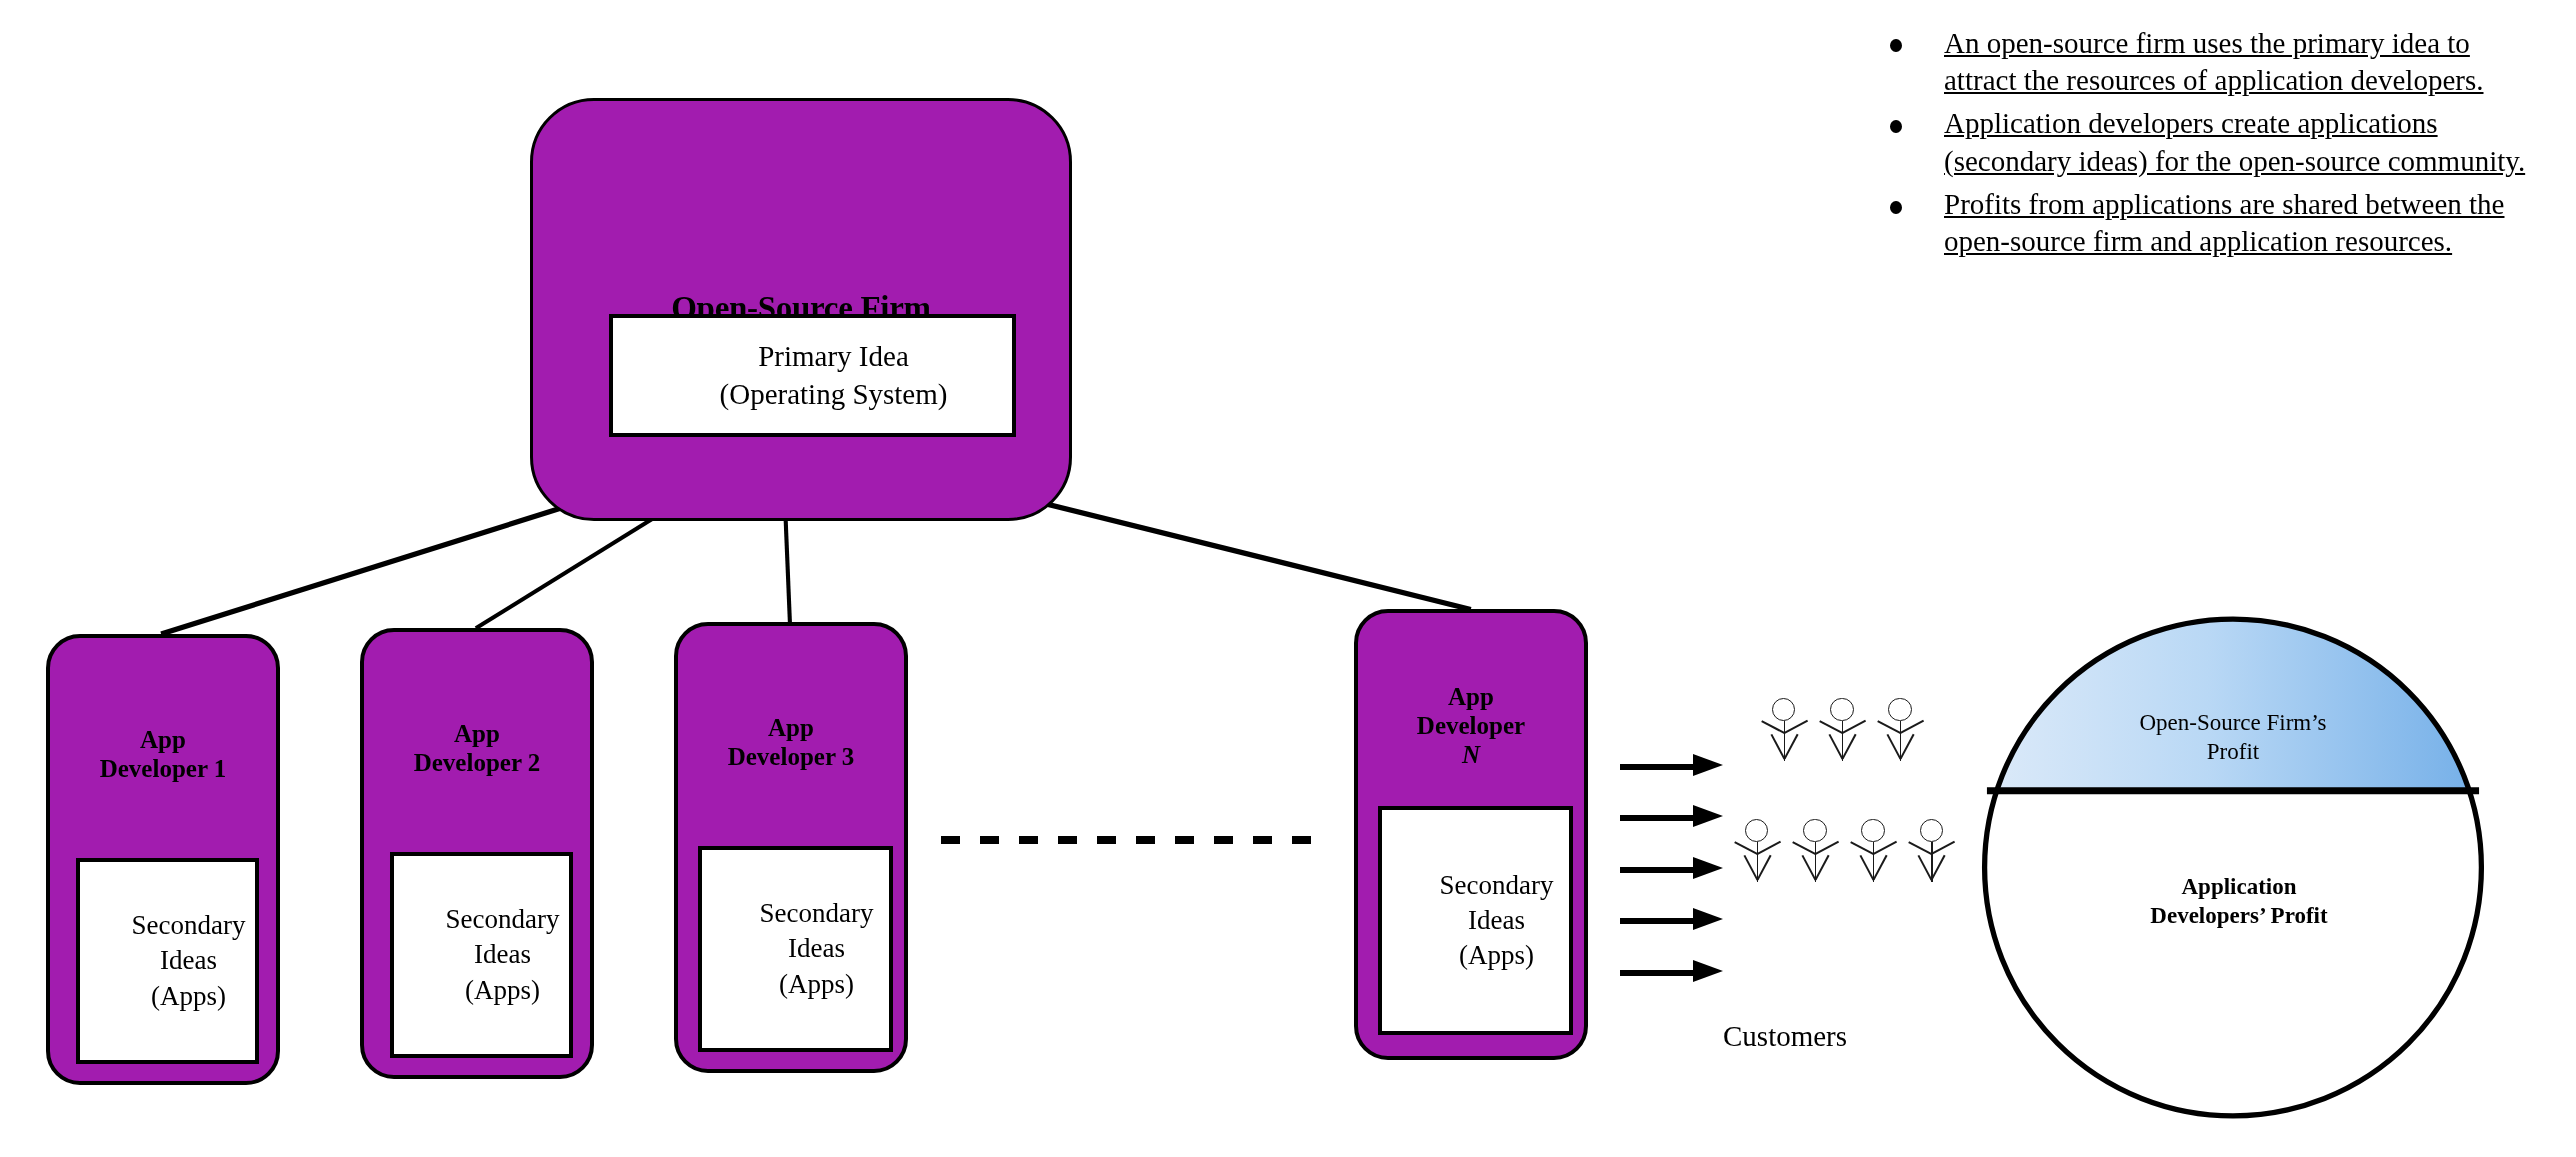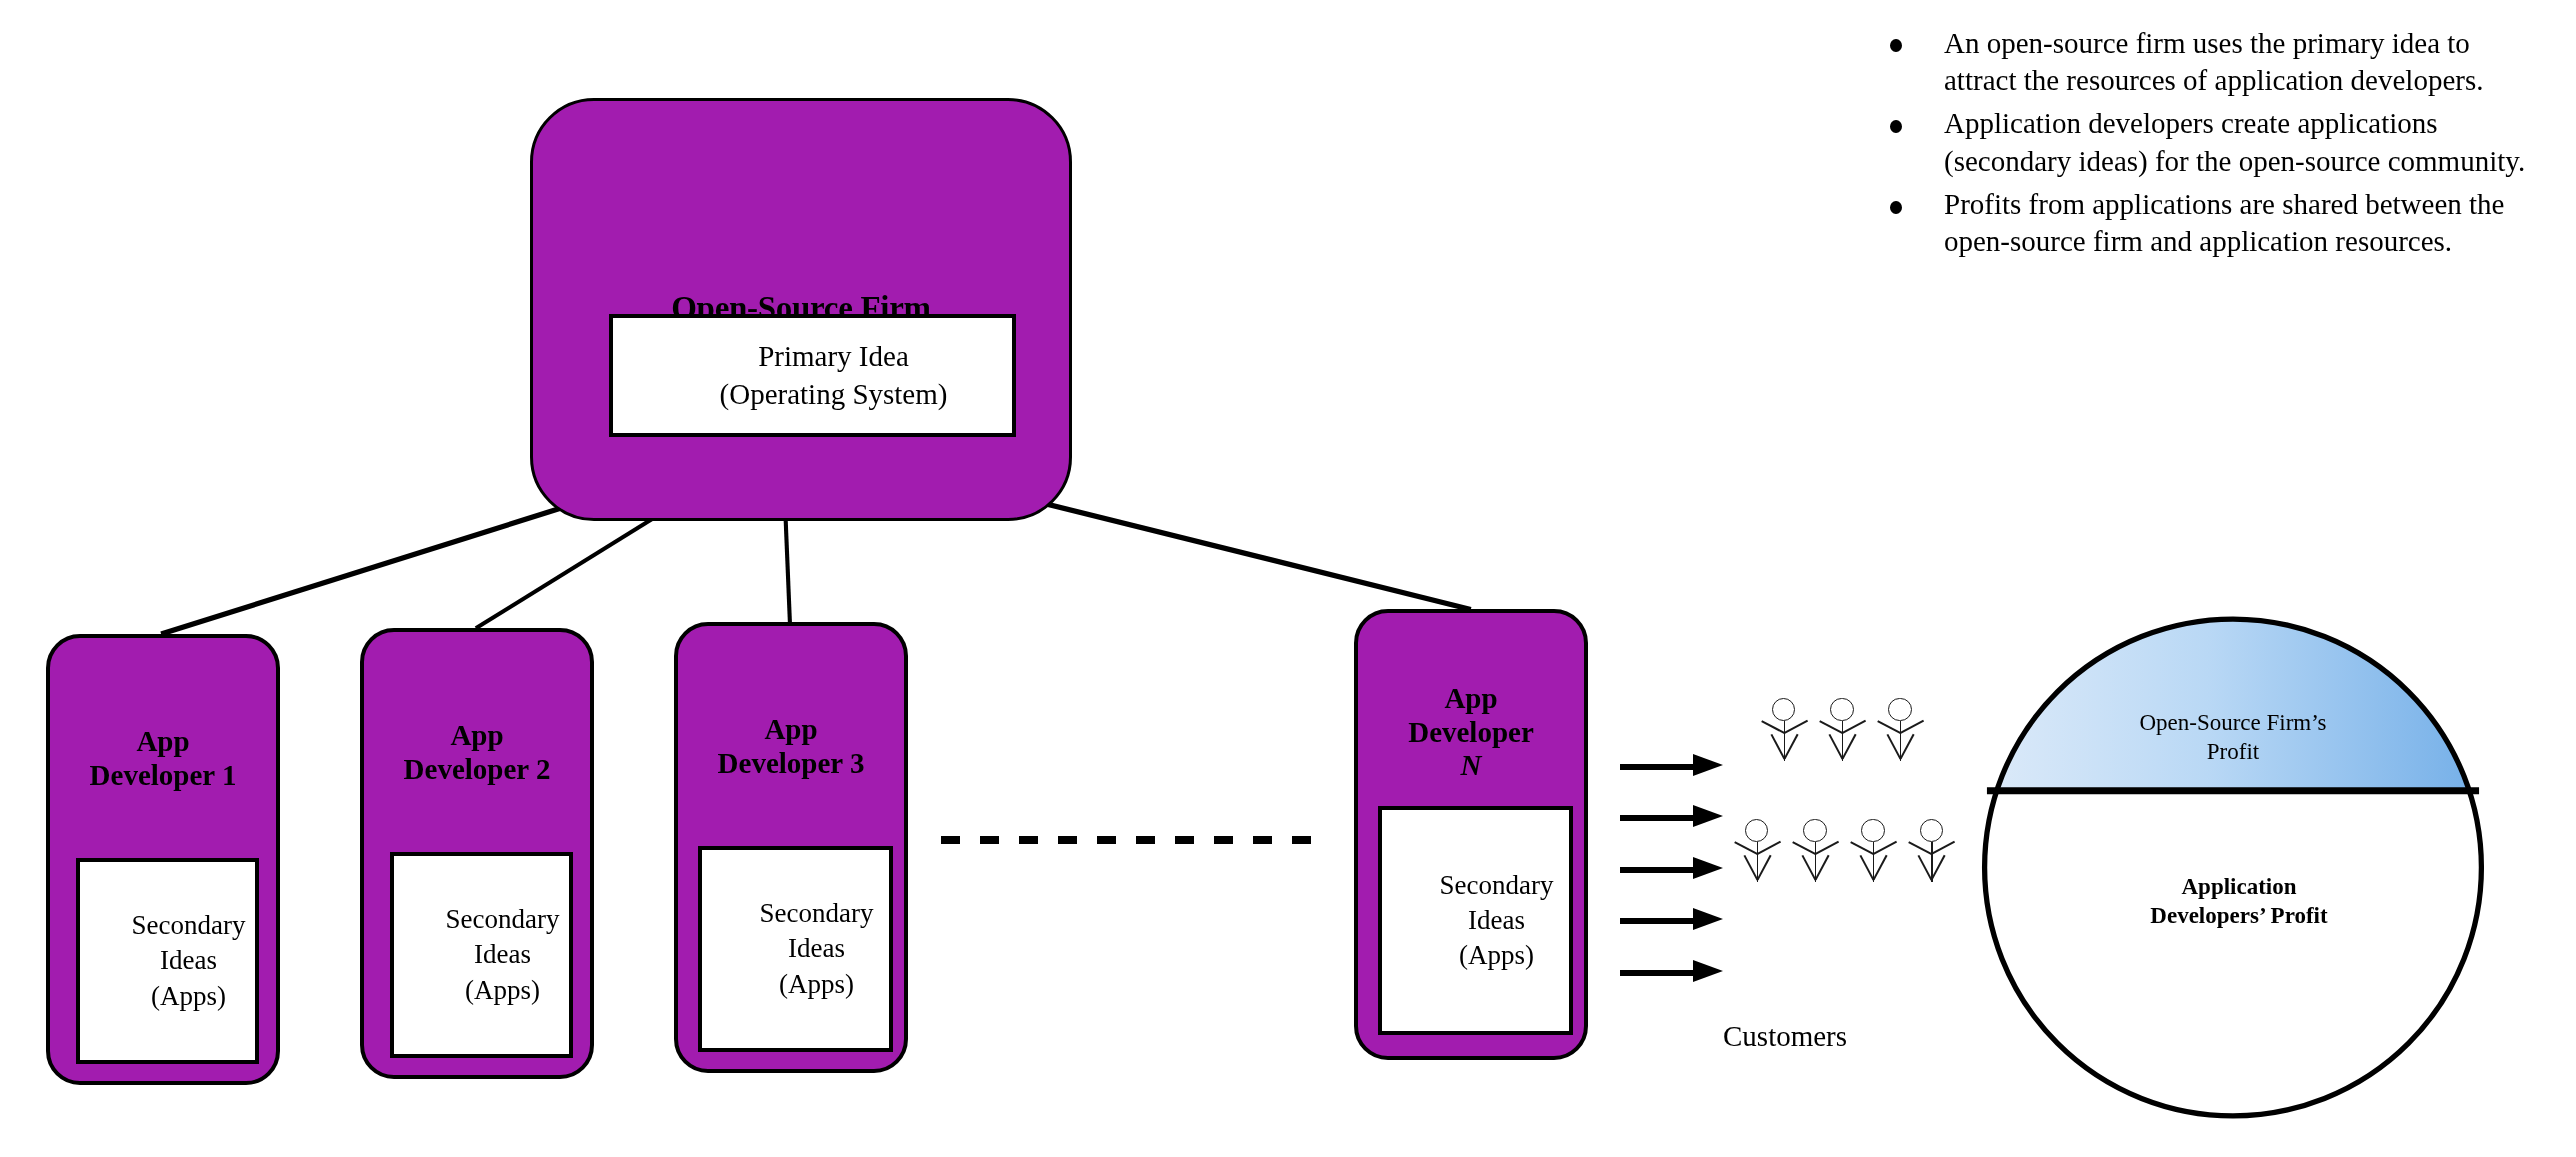--- a/index.html
+++ b/index.html
@@ -61,21 +61,21 @@
     font-size: 33px;
     letter-spacing: -0.3px;
   }
   .dev-title {
     position: absolute;
     left: 0;
     right: 0;
     top: 87px;
     text-align: center;
     font-weight: bold;
-    font-size: 29px;
+    font-size: 25px;
     line-height: 1.16;
   }
   .dev-title.narrow { top: 69px; }
   .dev-title .italicN {
     font-style: italic;
     font-weight: bold;
   }
 
   
   .inner-rect {
@@ -232,20 +232,21 @@
   #bullets ul {
     margin: 0;
     padding: 0 0 0 69px;
     list-style: none;
   }
   #bullets li {
     position: relative;
     font-size: 29px;
     line-height: 1.29;
     margin-bottom: 5.9px;
+    text-decoration: underline;
   }
   #bullets li::before {
     content: "";
     position: absolute;
     left: -54px;
     top: 14.6px;
     width: 11.7px;
     height: 13px;
     background: #000;
     border-radius: 50%;

